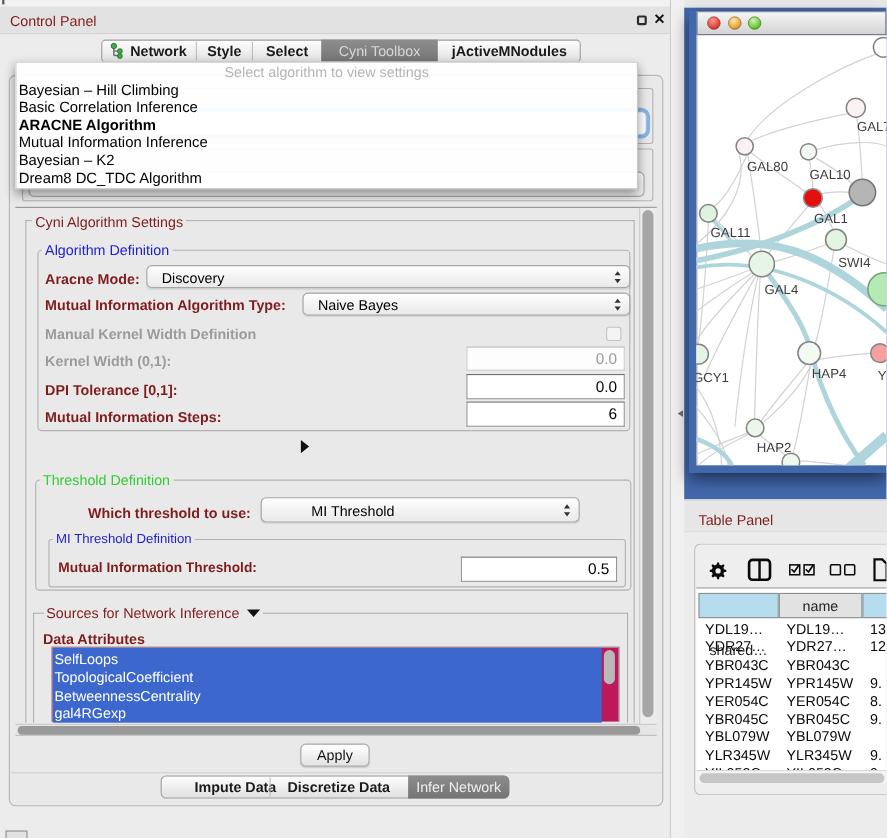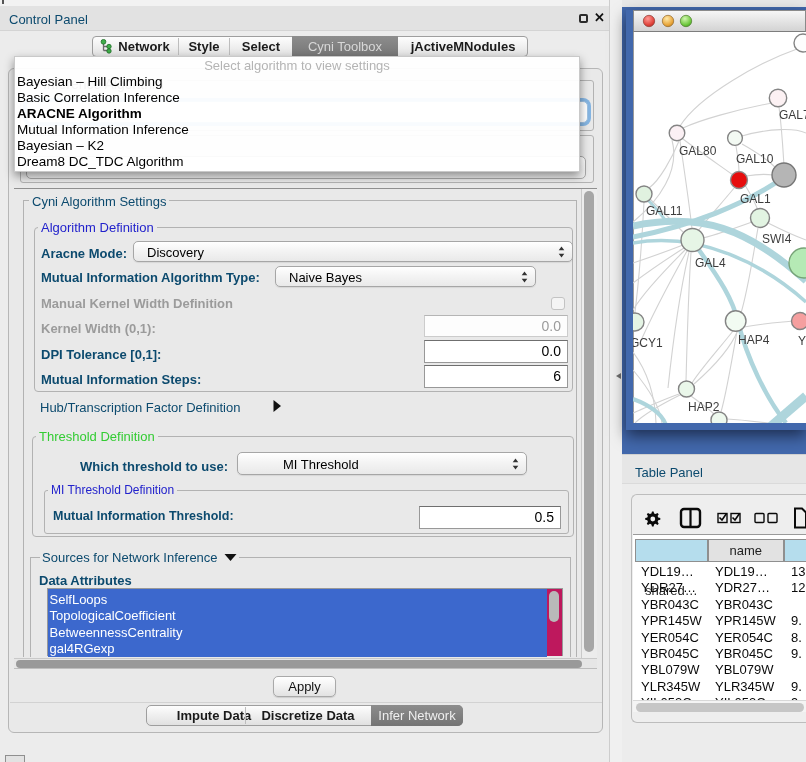--- a/index.html
+++ b/index.html
@@ -1,20 +1,20 @@
 <!DOCTYPE html>
 <html><head>
 <meta charset="utf-8">
 <style>
 * { margin:0; padding:0; box-sizing:border-box; }
 html,body { width:806px; height:762px; background:#ececec; font-family:"Liberation Sans", sans-serif; overflow:hidden; }
 #stage { position:relative; width:806px; height:762px; }
 .abs { position:absolute; }
 .b { font-weight:bold; }
-.lbl { font-size:13px; color:#0c4a6e; white-space:nowrap; }
+.lbl { font-size:13px; color:#7f1d1d; white-space:nowrap; }
 .gray { color:#9b9b9b; }
 .group { position:absolute; border:1px solid #b2b2b2; border-radius:4px; }
 .gtitle { position:absolute; font-size:13px; background:#e9e9e9; padding:0 3px; white-space:nowrap; }
 .combo { position:absolute; border:1px solid #a6a6a6; border-radius:5px; background:linear-gradient(#ffffff,#f4f4f4 45%,#e9e9e9); box-shadow:0 1px 1px rgba(0,0,0,0.08); font-size:13px; color:#000; }
 .combo .ctext { position:absolute; left:13px; top:3px; white-space:nowrap; }
 .stepper { position:absolute; right:7px; top:50%; width:7px; height:12px; transform:translateY(-50%); }
 .field { position:absolute; background:#fff; border:1px solid #989898; border-top-color:#6f6f6f; font-size:14px; color:#000; text-align:right; padding:2px 6px 0 0; }
 .tseg { position:absolute; height:21px; display:flex; align-items:center; justify-content:center; font-size:13px; font-weight:bold; color:#1a1a1a; }
 </style>
 </head>
@@ -65,40 +65,39 @@
 
 <div class="abs lbl b" style="left:41px;top:246px;">Aracne Mode:</div>
 <div class="combo" style="left:133px;top:241px;width:440px;height:21px;">
       <span class="ctext">Discovery</span>
   <svg class="stepper" viewBox="0 0 7 12">
         <path d="M3.5 0.5 L6.3 4.3 L0.7 4.3 Z M3.5 11.5 L6.3 7.7 L0.7 7.7 Z" fill="#333"></path>
       </svg>
     </div>
 
 <div class="abs lbl b" style="left:41px;top:270px;">Mutual Information Algorithm Type:</div>
-<div class="combo" style="left:275px;top:266px;width:261px;height:21px;text-decoration:underline;">
+<div class="combo" style="left:275px;top:266px;width:298px;height:21px;text-decoration:underline;">
       <span class="ctext">Naive Bayes</span>
   <svg class="stepper" viewBox="0 0 7 12">
         <path d="M3.5 0.5 L6.3 4.3 L0.7 4.3 Z M3.5 11.5 L6.3 7.7 L0.7 7.7 Z" fill="#333"></path>
       </svg>
     </div>
 
 <div class="abs lbl b gray" style="left:41px;top:296px;">Manual Kernel Width Definition</div>
 <div class="abs" style="left:551px;top:297px;width:14px;height:13px;background:#f4f4f4;border:1px solid #c3c3c3;border-radius:3px;"></div>
 
 <div class="abs lbl b gray" style="left:41px;top:321px;">Kernel Width (0,1):</div>
 <div class="field" style="left:424px;top:315px;width:144px;height:22px;border-color:#cccccc;border-top-color:#b5b5b5;background:#fdfdfd;color:#9b9b9b;">0.0</div>
 
 <div class="abs lbl b" style="left:41px;top:347px;">DPI Tolerance [0,1]:</div>
 <div class="field" style="left:424px;top:340px;width:144px;height:23px;">0.0</div>
 
 <div class="abs lbl b" style="left:41px;top:372px;">Mutual Information Steps:</div>
 <div class="field" style="left:424px;top:365px;width:144px;height:23px;">6</div>
 
-<div class="abs lbl" style="left:40px;top:400px;">Hub/Transcription Factor Definition</div>
 <svg class="abs" style="left:272px;top:399px;" width="10" height="14" viewBox="0 0 10 14">
       <path d="M1.5 1 L9 7 L1.5 13 Z" fill="#111"></path>
     </svg>
 
 <div class="group" style="left:32px;top:436px;width:542px;height:101px;"></div>
 <div class="gtitle" style="left:36px;top:429px;color:#33cc33;">Threshold Definition</div>
 
 <div class="abs lbl b" style="left:80px;top:459px;">Which threshold to use:</div>
 <div class="combo" style="left:237px;top:452px;width:290px;height:23px;">
       <span class="ctext" style="top:4px;margin-left:32px;">MI Threshold</span>

